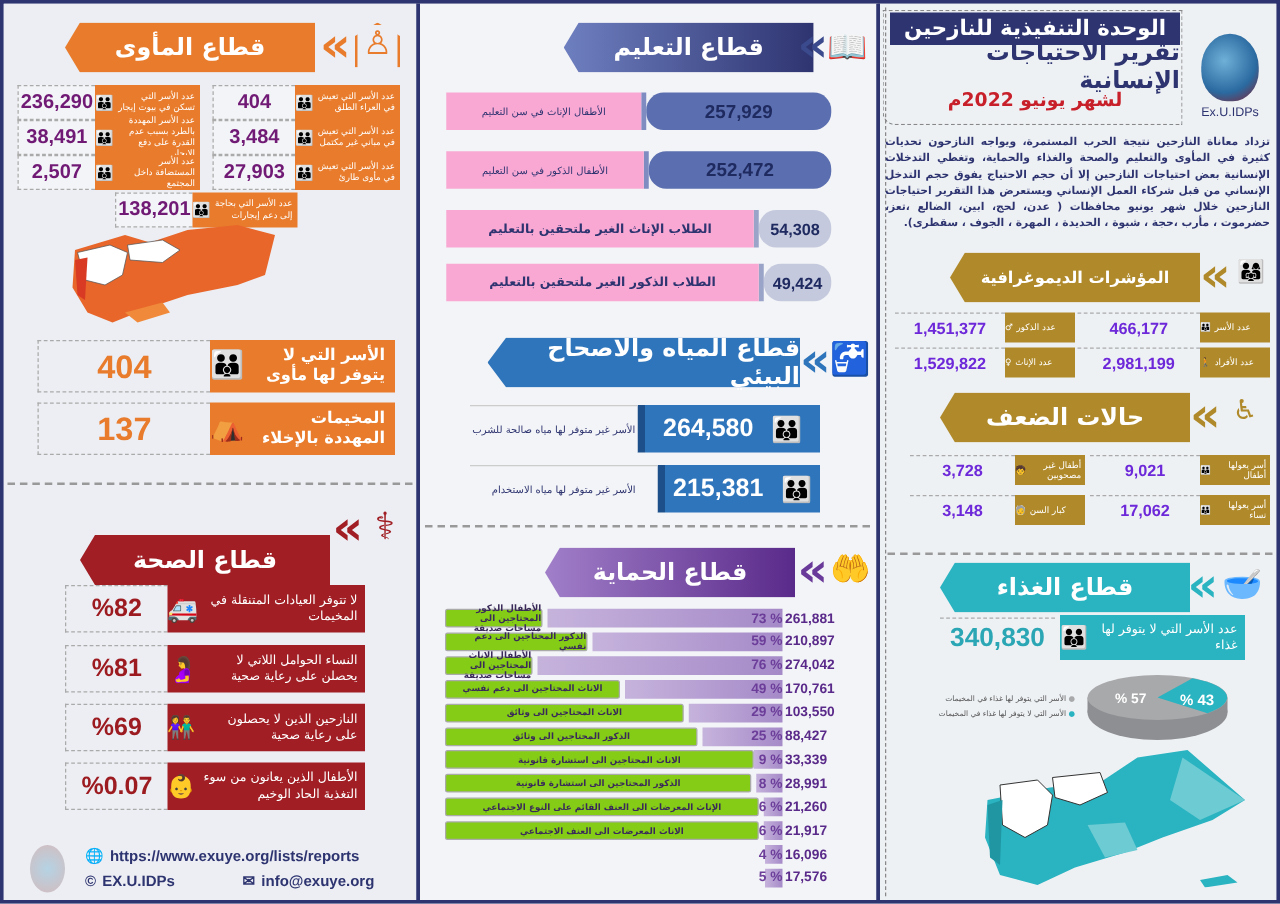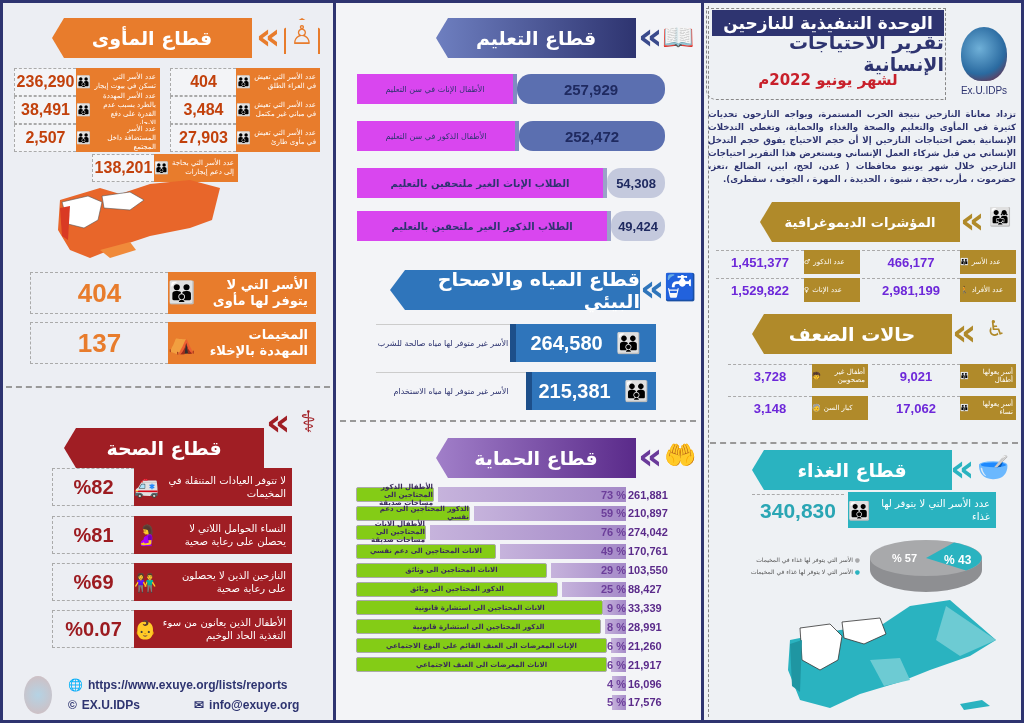--- a/index.html
+++ b/index.html
@@ -17,36 +17,36 @@
   .banner { position: absolute; height: 40px; color: #fff; font-weight: bold; font-size: 19px; display: flex; align-items: center; justify-content: center; direction: rtl; }
   .banner-shape { position: absolute; inset: 0; clip-path: polygon(6% 0, 100% 0, 100% 100%, 6% 100%, 0 50%); }
   .banner span { position: relative; z-index: 2; }
   .chev { position: absolute; font-weight: bold; font-size: 38px; line-height: 40px; }
   .sec-icon { position: absolute; font-size: 26px; text-align: center; }
 
   .num { font-family: "Liberation Sans", sans-serif; font-weight: bold; }
 
   
   .sh-card { position: absolute; height: 28px; display: flex; }
-  .sh-val { flex: 1; border: 1px dashed #aaa; border-right: none; display:flex; align-items:center; justify-content:center; color: #c2410c; font-size: 16px; background: #f3f4f7; }
+  .sh-val { flex: 1; border: 1px dashed #aaa; border-right: none; display:flex; align-items:center; justify-content:center; color: #701a75; font-size: 16px; background: #f3f4f7; }
   .sh-lbl { width: 84px; background: #e87c2c; color: #fff; font-size: 7px; display:flex; align-items:center; justify-content: flex-end; padding-right: 4px; direction: rtl; text-align: right; gap: 3px; line-height: 9px; }
   .ico-fam { font-size: 12px; color: #fff; }
   .big-card { position: absolute; height: 42px; display: flex; }
   .big-val { flex:1; border: 1px dashed #aaa; border-right:none; display:flex; align-items:center; justify-content:center; color:#e87c2c; font-size: 26px; }
   .big-lbl { width: 148px; background:#e87c2c; color:#fff; font-size: 13px; font-weight: bold; display:flex; align-items:center; justify-content:flex-end; padding-right: 8px; direction: rtl; gap: 8px; line-height: 16px; }
 
   
   .hl-card { position: absolute; height: 38px; display: flex; }
   .hl-val { flex:1; border:1px dashed #aaa; border-right:none; display:flex; align-items:center; justify-content:center; color:#9c1b20; font-size: 20px; }
   .hl-lbl { width: 158px; background:#a01e24; color:#fff; font-size: 10px; display:flex; align-items:center; justify-content:flex-end; padding-right: 6px; direction:rtl; gap: 6px; line-height: 13px; }
 
   
   .ed-row { position: absolute; height: 30px; display: flex; direction: rtl; }
   .ed-a { background: #5b6fb0; color: #1f2a60; font-size: 15px; display:flex; align-items:center; justify-content:center;border-radius:14px; }
-  .ed-b { background: #d946ef; color: #2e3470; font-size: 8px; display:flex; align-items:center; justify-content:center; }
+  .ed-b { background: #f9a8d4; color: #2e3470; font-size: 8px; display:flex; align-items:center; justify-content:center; }
   .ed-bar { width: 4px; background: #7f8cc2; }
 
   
   .wt-row { position:absolute; height: 38px; display:flex; direction: rtl; }
   .wt-val { background:#2f75bb; color:#fff; font-size: 20px; display:flex; align-items:center; justify-content:center; gap: 14px; }
   .wt-lbl { background:#f3f4f7; border-top: 1px solid #ccc; color:#2e3470; font-size: 8px; display:flex; align-items:center; justify-content:center; text-align: right; line-height: 11px; }
 
   
   .pr-row { position: absolute; left: 356px; width: 340px; height: 15px; display:flex; align-items:center; }
   .pr-lbl { position:absolute; top:0; height:15px; background:#84cc16; border:1px solid #aaa; border-radius: 2px; font-size: 7px; color:#3a2a5a; display:flex; align-items:center; justify-content:center; direction: rtl; font-weight: bold; }
@@ -218,21 +218,21 @@
     <span>©</span>
       <span>EX.U.IDPs</span>
   </div>
   <div class="footer-row" style="left:176px; top:22px">
     <span>✉</span>
       <span>info@exuye.org</span>
   </div>
 </div>
 
 <div>
-  <div class="banner" style="left:436px; top:18px; width:200px;">
+  <div class="banner" style="left:451px; top:18px; width:200px;">
     <div class="banner-shape" style="background:linear-gradient(90deg,#6e7fc0,#2e3470)"></div>
     <span>قطاع التعليم</span>
   </div>
   <div class="chev" style="left:638px; top:16px; color:#3a4a8c">«</div>
   <div class="sec-icon" style="left:662px; top:22px; width:32px; color:#3a4a8c; font-size:26px">📖</div>
 
   <div class="ed-row" style="left:357px; top:74px; width:308px">
     <div class="ed-a num" style="width:148px">257,929</div>
     <div class="ed-bar"></div>
     <div class="ed-b" style="flex:1">الأطفال الإناث في سن التعليم</div>

